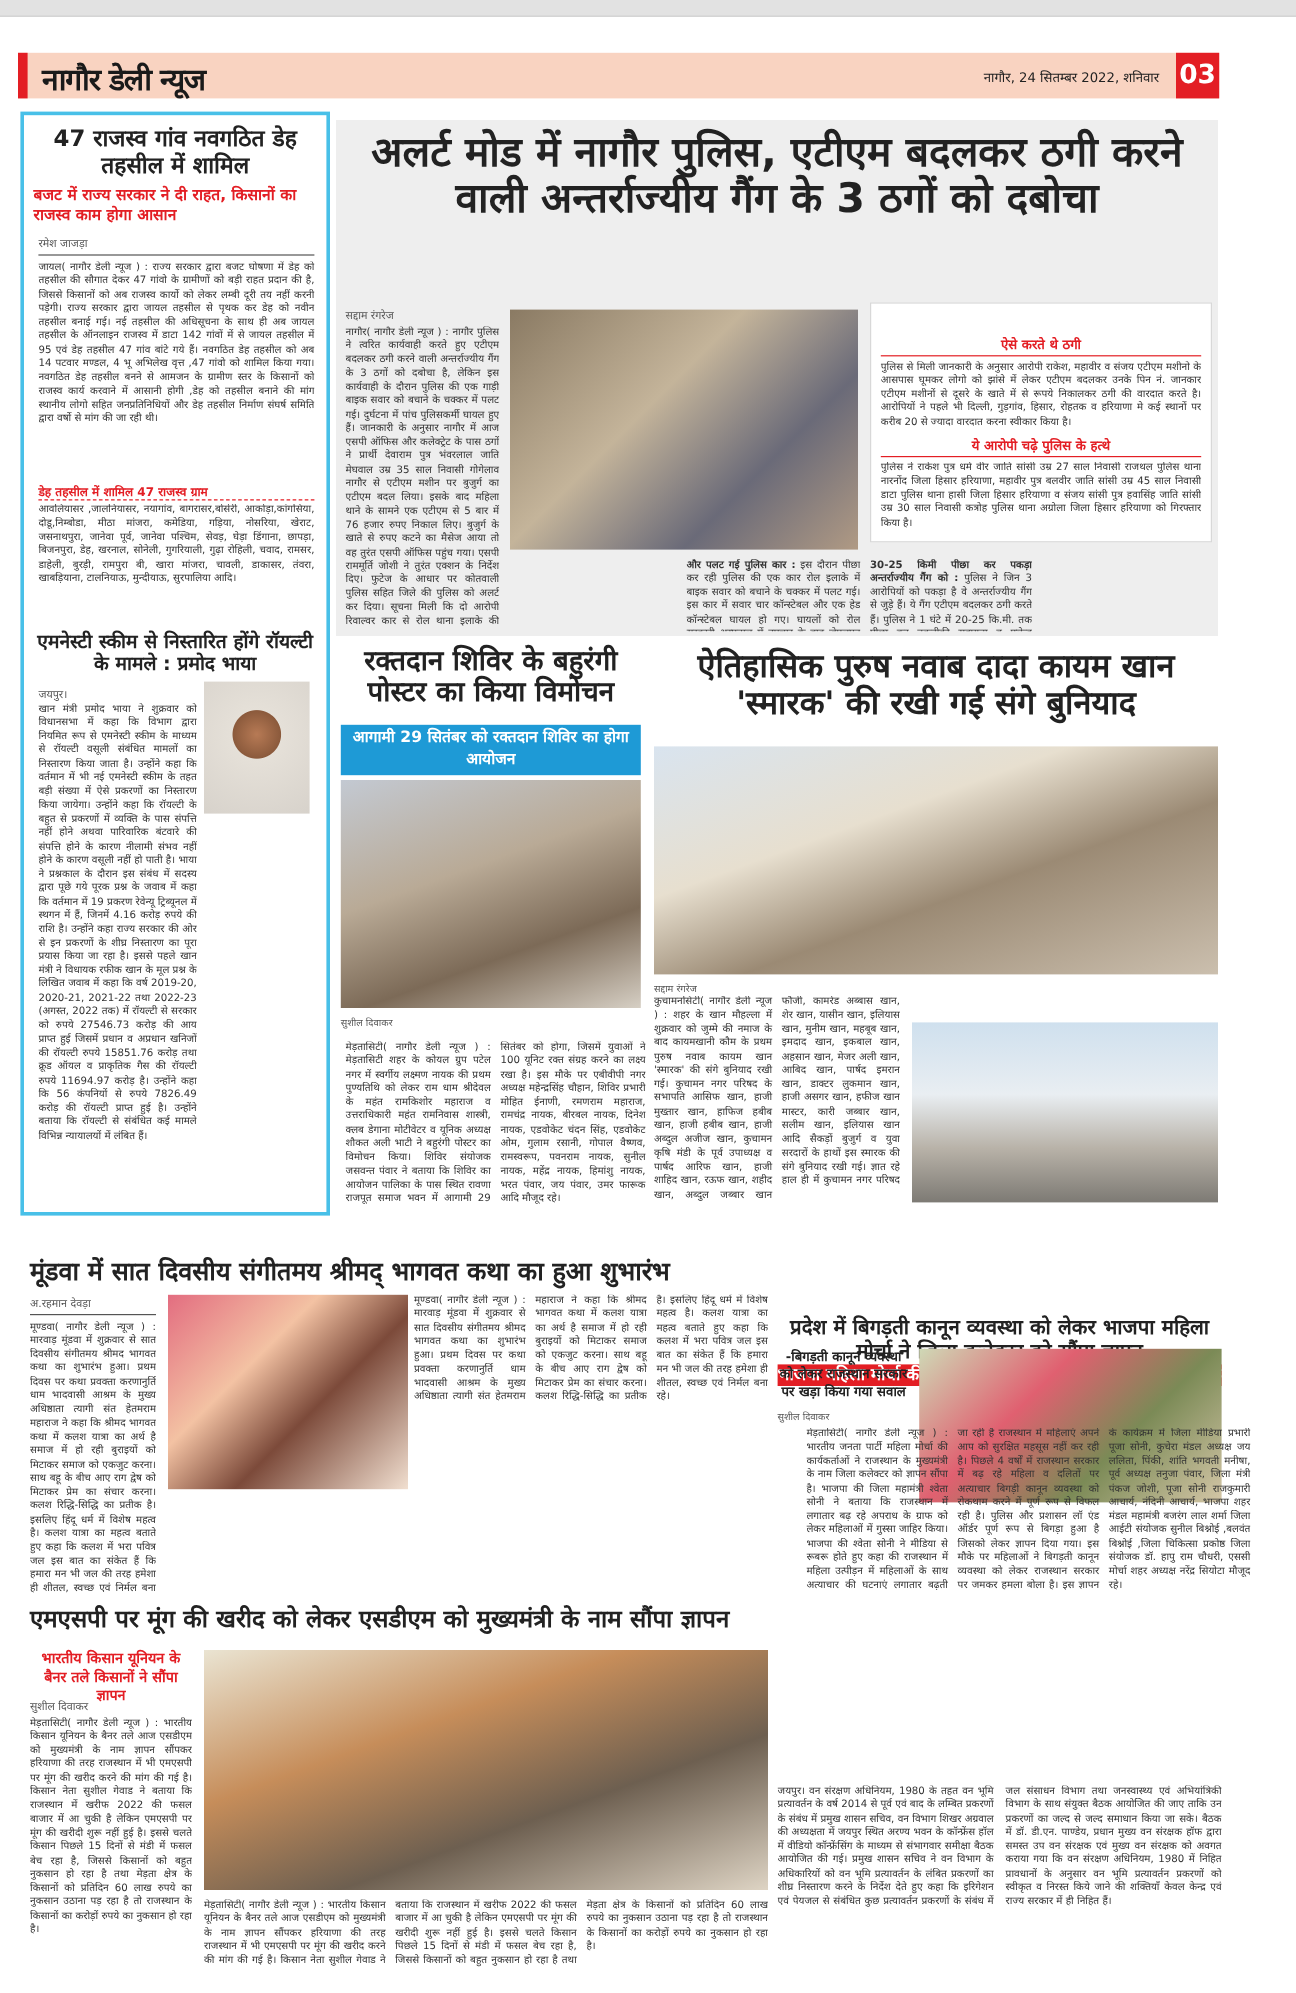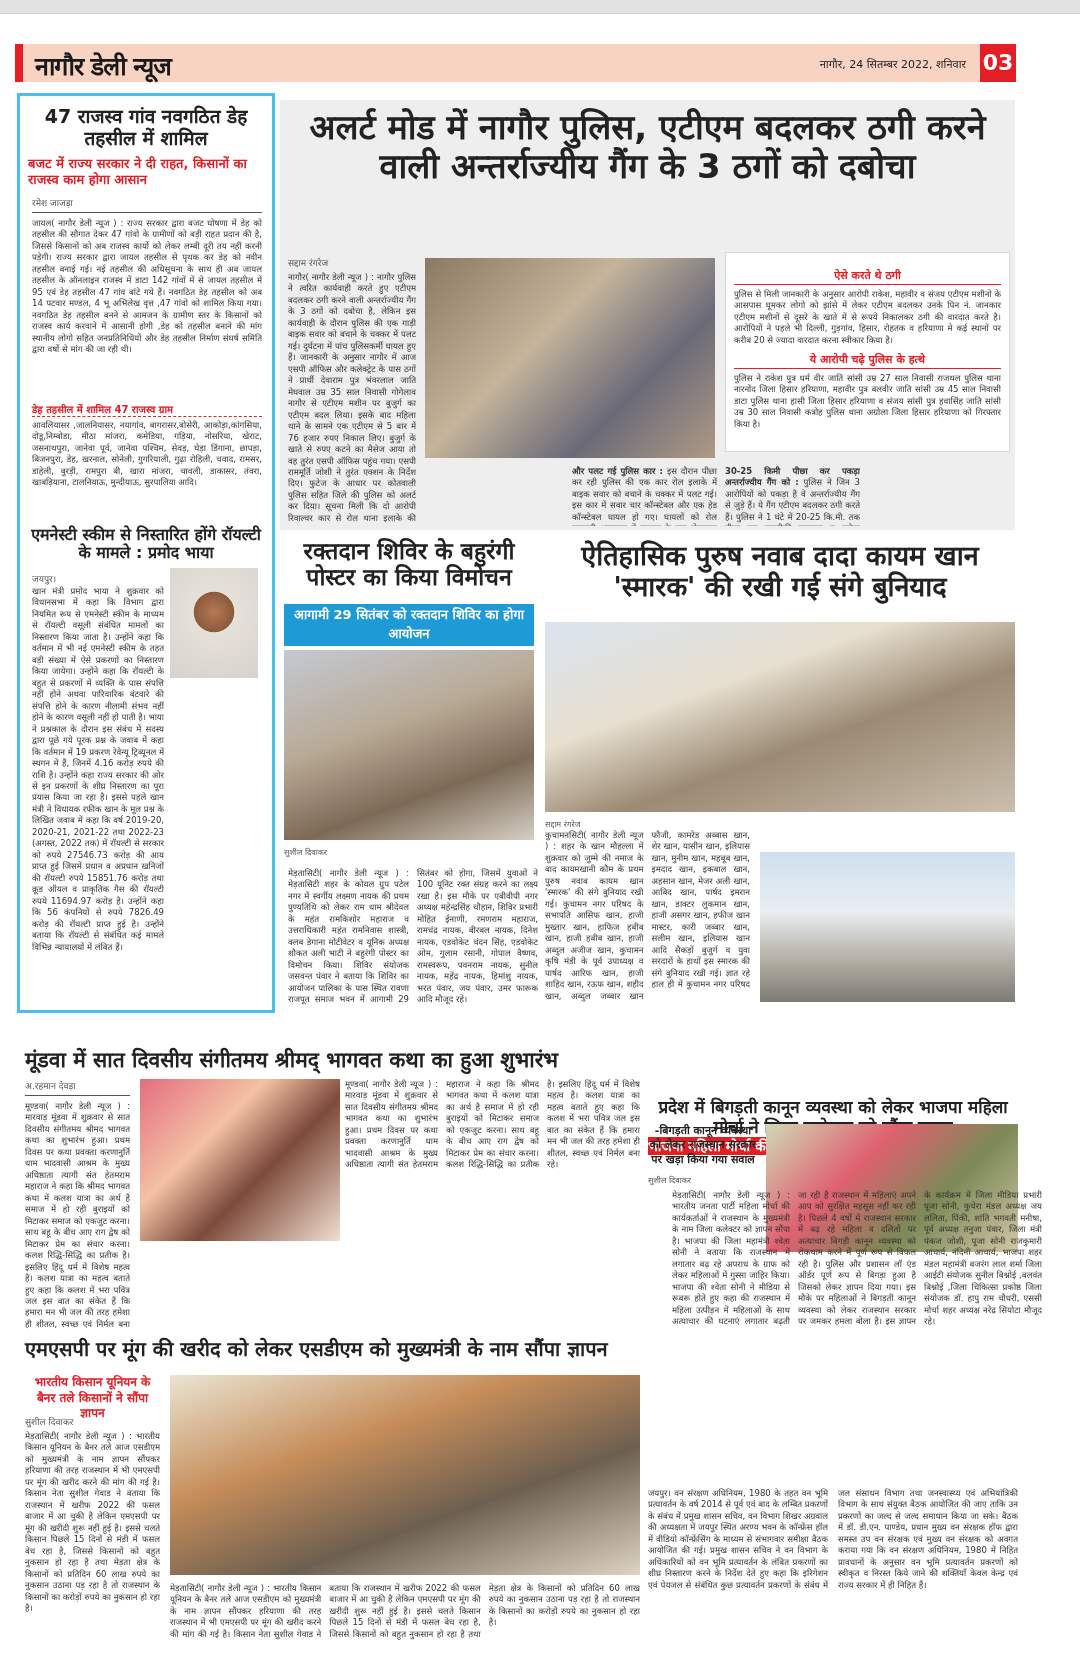--- a/index.html
+++ b/index.html
@@ -71,21 +71,21 @@
   <div style="position:absolute;left:292px;top:366px;width:145px;height:60px;overflow:hidden;" class="body-text">
     <b>और पलट गई पुलिस कार :</b>
     <span>इस दौरान पीछा कर रही पुलिस की एक कार रोल इलाके में बाइक सवार को बचाने के चक्कर में पलट गई। इस कार में सवार चार कॉन्स्टेबल और एक हेड कॉन्स्टेबल घायल हो गए। घायलों को रोल सरकारी अस्पताल में उपचार के बाद जेएलएन अस्पताल रेफर किया गया, जहां उनका उपचार जारी है। घायलों में रोल थाने के ओमप्रकाश, रतनाराम, कैलाश, अखाराम और प्रकाशराम शामिल हैं। ये सभी पुलिसकर्मी रोल थाने के हैं।</span>
   </div>
   <div style="position:absolute;left:445px;top:366px;width:135px;height:60px;overflow:hidden;" class="body-text">
     <b>30-25 किमी पीछा कर पकड़ा अन्तर्राज्यीय गैंग को :</b>
     <span>पुलिस ने जिन 3 आरोपियों को पकड़ा है वे अन्तर्राज्यीय गैंग से जुड़े हैं। ये गैंग एटीएम बदलकर ठगी करते हैं। पुलिस ने 1 घंटे में 20-25 कि.मी. तक पीछा कर तकनीकी सहायता व फ्लेन्ड इनपुट्स के बेहतर सामंजस्य से तीनों आरोपियों को गिरफ्तार किया है। ये तीनों आरोपी हरियाणा के मूल निवासी हैं। पुलिस ने आरोपियों के पास से रिवाल्वर कार तथा विभिन्न बैंकों के 16 एटीएम कार्ड भी जब्त किए हैं। पुलिस इन आरोपियों से सख्त पूछताछ में जुटी है।</span>
   </div>
   <div style="position:absolute;left:588px;top:366px;width:140px;height:60px;overflow:hidden;" class="body-text"></div>
   <div class="info-box" style="position:absolute;left:445px;top:152px;width:285px;height:200px;">
-    <div style="margin:14px 0 2px;font-size:11px;" class="sub-red">ऐसे करते थे ठगी</div>
+    <div style="margin:26px 0 2px;font-size:11px;" class="sub-red">ऐसे करते थे ठगी</div>
     <div style="margin:0 8px;border-top:1px solid #e31e24;"></div>
     <div style="margin:4px 8px;height:58px;overflow:hidden;" class="body-text">पुलिस से मिली जानकारी के अनुसार आरोपी राकेश, महावीर व संजय एटीएम मशीनो के आसपास घूमकर लोगो को झांसे में लेकर एटीएम बदलकर उनके पिन नं. जानकार एटीएम मशीनों से दूसरे के खाते में से रूपये निकालकर ठगी की वारदात करते है। आरोपियों ने पहले भी दिल्ली, गुड़गांव, हिसार, रोहतक व हरियाणा मे कई स्थानों पर करीब 20 से ज्यादा वारदात करना स्वीकार किया है।</div>
     <div style="margin:4px 0 2px;font-size:11px;" class="sub-red">ये आरोपी चढ़े पुलिस के हत्थे</div>
     <div style="margin:0 8px;border-top:1px solid #e31e24;"></div>
     <div style="margin:4px 8px;height:58px;overflow:hidden;" class="body-text">पुलिस ने राकेश पुत्र धर्म वीर जाति सांसी उम्र 27 साल निवासी राजथल पुलिस थाना नारनोंद जिला हिसार हरियाणा, महावीर पुत्र बलवीर जाति सांसी उम्र 45 साल निवासी डाटा पुलिस थाना हासी जिला हिसार हरियाणा व संजय सांसी पुत्र हवासिंह जाति सांसी उम्र 30 साल निवासी कत्रोह पुलिस थाना अग्रोला जिला हिसार हरियाणा को गिरफ्तार किया है।</div>
   </div>
 </div>
 
 <div class="box" style="left:280px;top:538px;width:258px;height:470px;">
   <div style="position:absolute;left:0;top:0;width:258px;font-size:23px;" class="h-black">रक्तदान शिविर के बहुरंगी पोस्टर का किया विमोचन</div>

